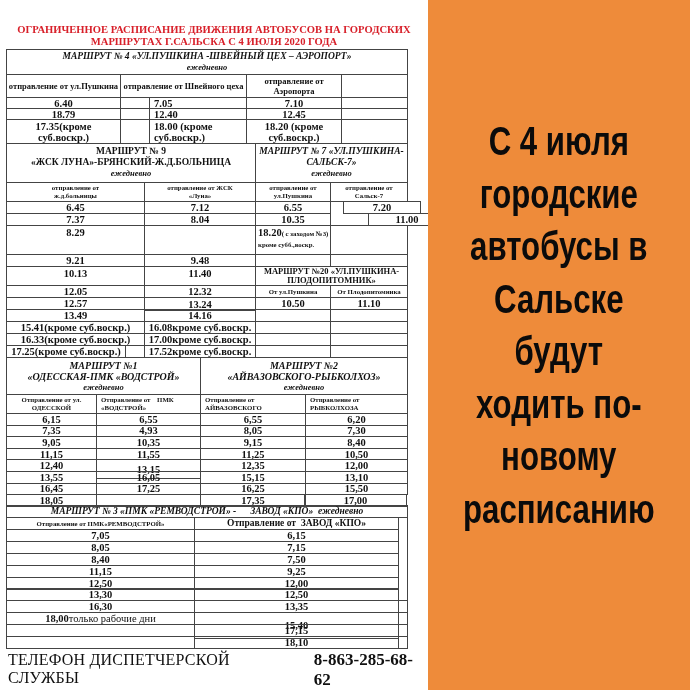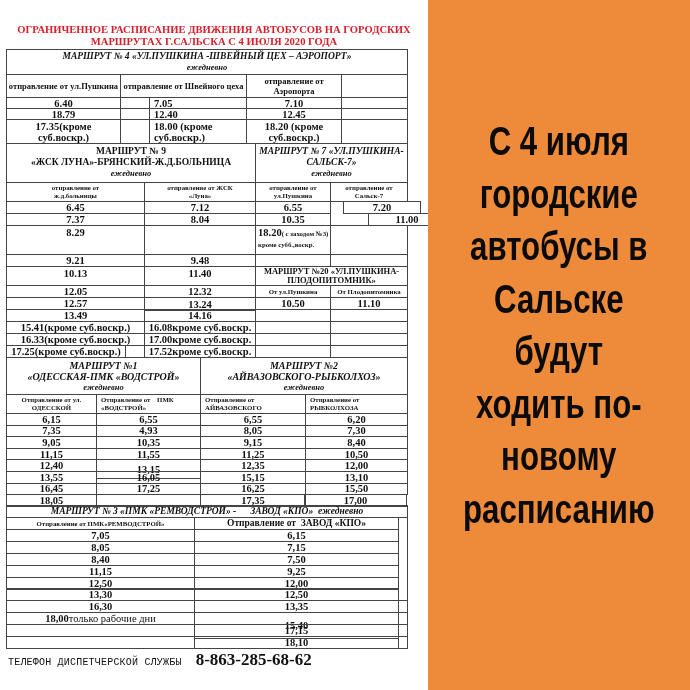--- a/index.html
+++ b/index.html
@@ -14,21 +14,21 @@
           font-weight:bold; font-size:10.5px; line-height:11px; overflow:hidden; }
   .cell.top { justify-content:flex-start; }
   .cell.left { align-items:flex-start; text-align:left; padding-left:4px; }
   .hdr { font-style:italic; font-size:9.5px; line-height:11px; }
   .hdr .small { font-size:8.5px; }
   .lbl { font-size:8.5px; line-height:10px; }
   .lbl-s { font-size:6.8px; line-height:8px; }
   .t { font-size:10.5px; }
   .note-small { font-size:6.8px; line-height:8px; font-weight:bold; }
   .phone-row { position:absolute; left:8px; top:650px; display:flex; align-items:baseline; }
-  .phone-label { font-family:Liberation Mono, monospace; font-size:10px; letter-spacing:0.2px; }
+  .phone-label { font-family:Liberation Serif, serif; font-size:16px; letter-spacing:0.2px; }
   .phone-num { font-weight:bold; font-size:17px; margin-left:14px; }
   .panel { position:absolute; left:428px; top:0; width:262px; height:690px; background:#EE8B3A;
            display:flex; align-items:center; justify-content:center; }
   .panel-text { font-family:"Liberation Sans", "DejaVu Sans", sans-serif; font-weight:bold;
                 font-size:40px; line-height:52.5px; text-align:center; color:#0b0b0b;
                 transform:scaleX(0.78); transform-origin:center; white-space:nowrap; margin-top:-40px; }
   .panel-text span { display:block; }
 </style>
 </head>
 <body>

